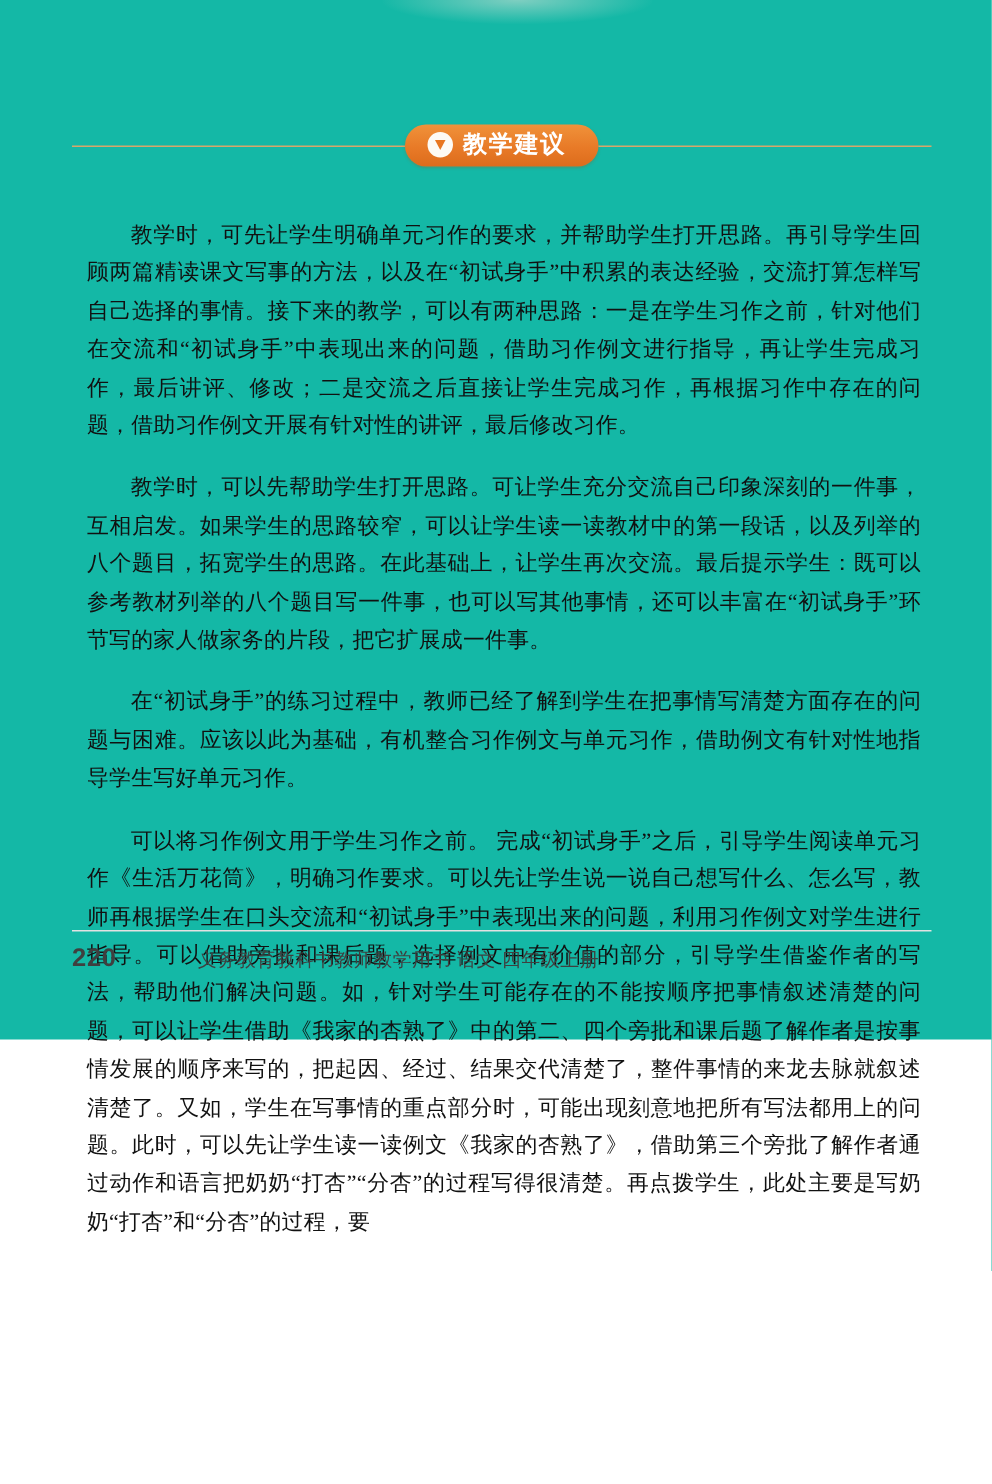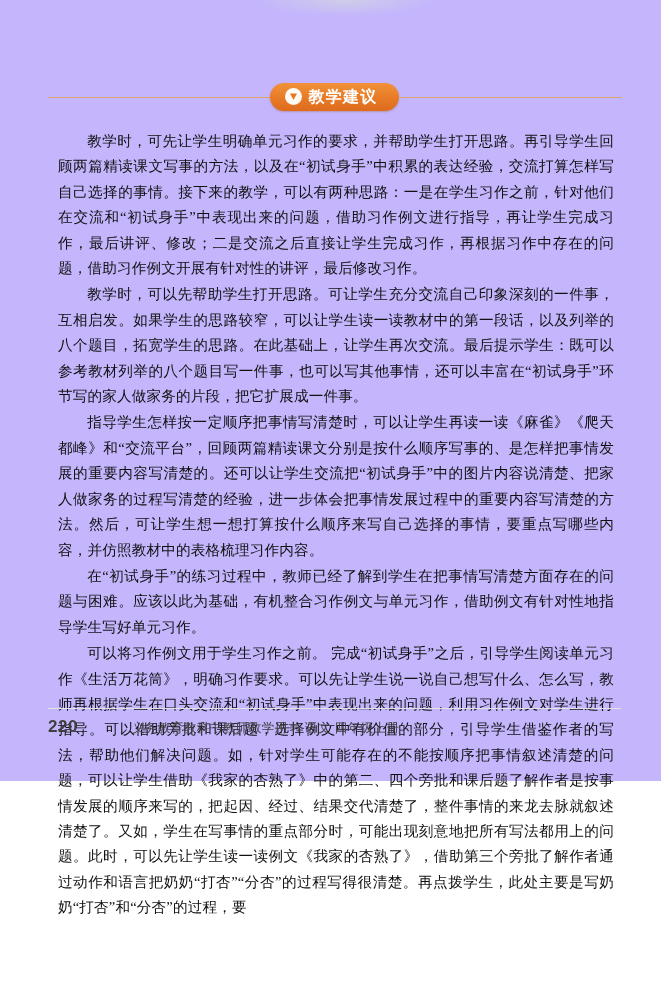--- a/index.html
+++ b/index.html
@@ -12,23 +12,23 @@
     background: #ffffff;
     font-family: "Liberation Serif", "DejaVu Serif", serif;
     color: #1a1a1a;
     overflow: hidden;
     position: relative;
   }
 
   .page {
     position: relative;
     width: 661px;
-    height: 781px;
+    height: 693px;
     box-sizing: border-box;
-    background: #c4b5fd;
+    background: #14b8a6;
   }
 
   
   .top-smudge {
     position: absolute;
     top: 0;
     left: 255px;
     width: 180px;
     height: 16px;
     background: radial-gradient(ellipse at 50% 0%, rgba(215,225,215,0.55), rgba(255,255,255,0) 72%);
@@ -85,21 +85,21 @@
   }
 
   
   .body {
     position: absolute;
     top: 129px;
     left: 58px;
     width: 556px;
   }
   .body p {
-    margin: 0 0 1px 0;
+    margin: 16px 0 1px 0;
     font-size: 14.6px;
     line-height: 25.4px;
     text-align: justify;
     text-justify: inter-ideograph;
     text-indent: 2em;
     color: #111111;
     letter-spacing: 0.15px;
   }
 
   
@@ -150,21 +150,20 @@
         </svg>
       </span>
       <span class="heading-text">教学建议</span>
     </div>
     <div class="rule right"></div>
   </div>
 
   <div class="body">
     <p>教学时，可先让学生明确单元习作的要求，并帮助学生打开思路。再引导学生回顾两篇精读课文写事的方法，以及在“初试身手”中积累的表达经验，交流打算怎样写自己选择的事情。接下来的教学，可以有两种思路：一是在学生习作之前，针对他们在交流和“初试身手”中表现出来的问题，借助习作例文进行指导，再让学生完成习作，最后讲评、修改；二是交流之后直接让学生完成习作，再根据习作中存在的问题，借助习作例文开展有针对性的讲评，最后修改习作。</p>
     <p>教学时，可以先帮助学生打开思路。可让学生充分交流自己印象深刻的一件事，互相启发。如果学生的思路较窄，可以让学生读一读教材中的第一段话，以及列举的八个题目，拓宽学生的思路。在此基础上，让学生再次交流。最后提示学生：既可以参考教材列举的八个题目写一件事，也可以写其他事情，还可以丰富在“初试身手”环节写的家人做家务的片段，把它扩展成一件事。</p>
-    <p>指导学生怎样按一定顺序把事情写清楚时，可以让学生再读一读《麻雀》《爬天都峰》和“交流平台”，回顾两篇精读课文分别是按什么顺序写事的、是怎样把事情发展的重要内容写清楚的。还可以让学生交流把“初试身手”中的图片内容说清楚、把家人做家务的过程写清楚的经验，进一步体会把事情发展过程中的重要内容写清楚的方法。然后，可让学生想一想打算按什么顺序来写自己选择的事情，要重点写哪些内容，并仿照教材中的表格梳理习作内容。</p>
     <p>在“初试身手”的练习过程中，教师已经了解到学生在把事情写清楚方面存在的问题与困难。应该以此为基础，有机整合习作例文与单元习作，借助例文有针对性地指导学生写好单元习作。</p>
     <p>可以将习作例文用于学生习作之前。 完成“初试身手”之后，引导学生阅读单元习作《生活万花筒》，明确习作要求。可以先让学生说一说自己想写什么、怎么写，教师再根据学生在口头交流和“初试身手”中表现出来的问题，利用习作例文对学生进行指导。可以借助旁批和课后题，选择例文中有价值的部分，引导学生借鉴作者的写法，帮助他们解决问题。如，针对学生可能存在的不能按顺序把事情叙述清楚的问题，可以让学生借助《我家的杏熟了》中的第二、四个旁批和课后题了解作者是按事情发展的顺序来写的，把起因、经过、结果交代清楚了，整件事情的来龙去脉就叙述清楚了。又如，学生在写事情的重点部分时，可能出现刻意地把所有写法都用上的问题。此时，可以先让学生读一读例文《我家的杏熟了》，借助第三个旁批了解作者通过动作和语言把奶奶“打杏”“分杏”的过程写得很清楚。再点拨学生，此处主要是写奶奶“打杏”和“分杏”的过程，要</p>
   </div>
 
   <div class="footer-line"></div>
   <div class="footer">
     <span class="page-number">220</span>
     <span class="footer-text">义务教育教科书教师教学用书 语文 四年级上册</span>
   </div>
 

